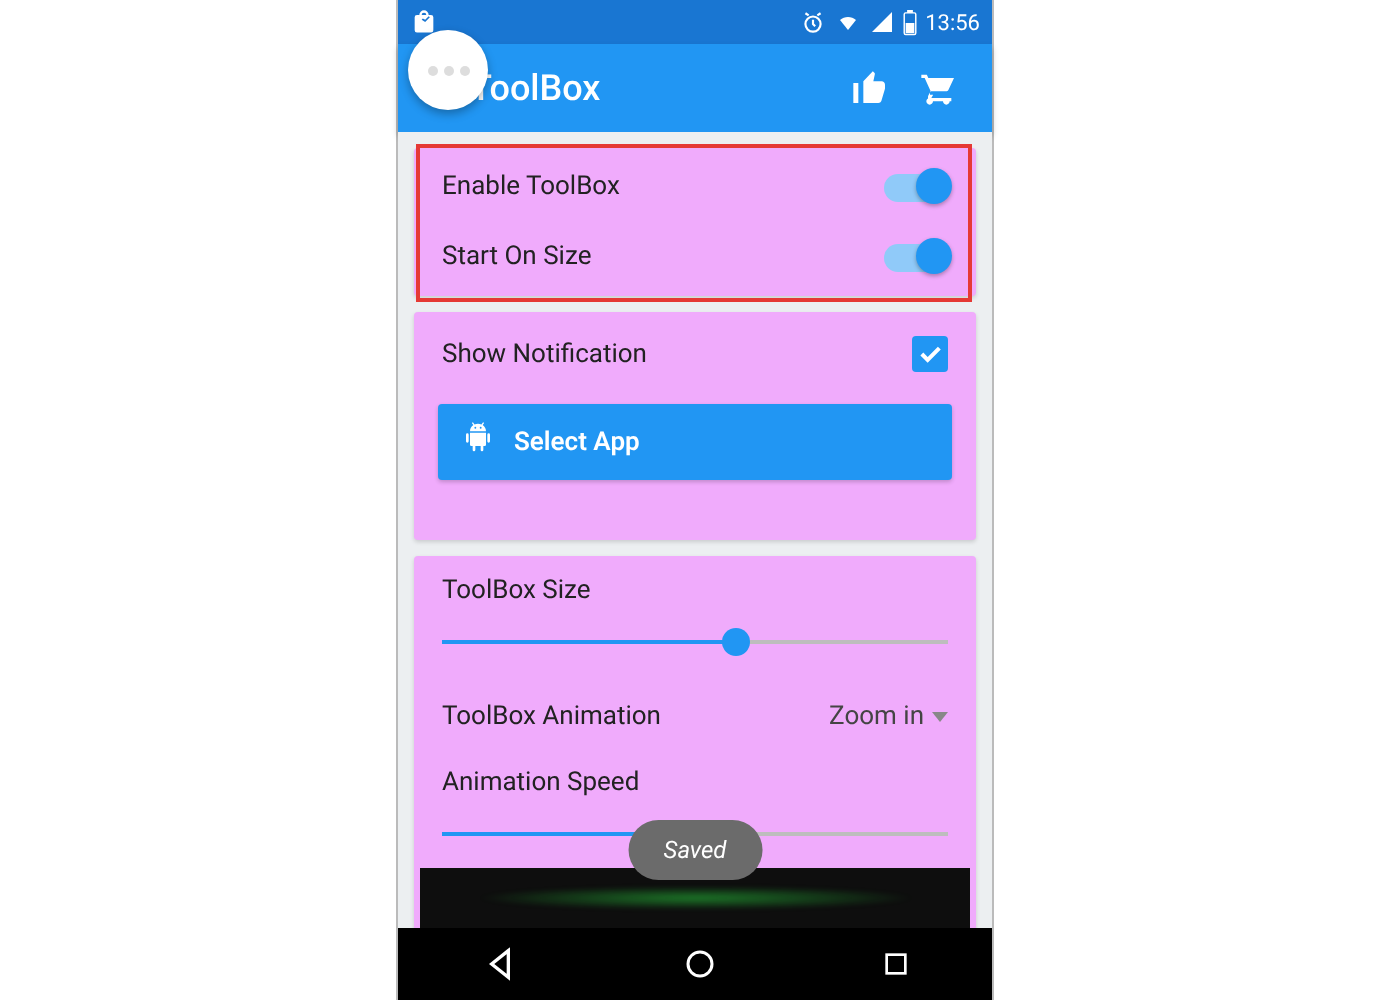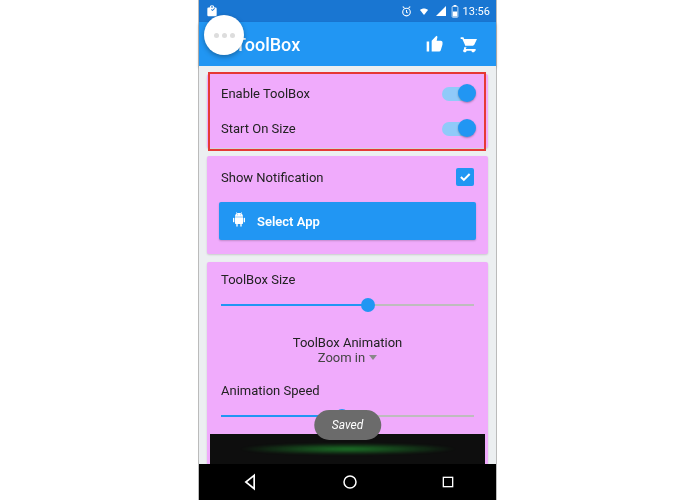--- a/index.html
+++ b/index.html
@@ -125,21 +125,21 @@
   }
   
   .checkbox {
     width: 18px; height: 18px;
     background: #2196F3;
     border-radius: 2px;
     display: flex; align-items: center; justify-content: center;
   }
   
   .select-app {
-    margin: 6px 12px 12px;
+    margin: 6px 12px 28px;
     background: #2196F3;
     color: #fff;
     border-radius: 2px;
     height: 38px;
     display: flex;
     align-items: center;
     padding: 0 12px;
     font-size: 13px;
     font-weight: 600;
     gap: 10px;
@@ -167,21 +167,20 @@
     background: #2196F3;
     transform: translate(-50%, -50%);
   }
   
   .dropdown-row {
     display: flex; align-items: center;
     padding: 10px 14px;
     font-size: 13px;
     color: #222;
     justify-content: space-between;
-    flex-direction: column;
   }
   .dropdown {
     display: flex; align-items: center; gap: 4px;
     color: #444;
     font-size: 13px;
   }
   .caret {
     width: 0; height: 0;
     border-left: 4px solid transparent;
     border-right: 4px solid transparent;

